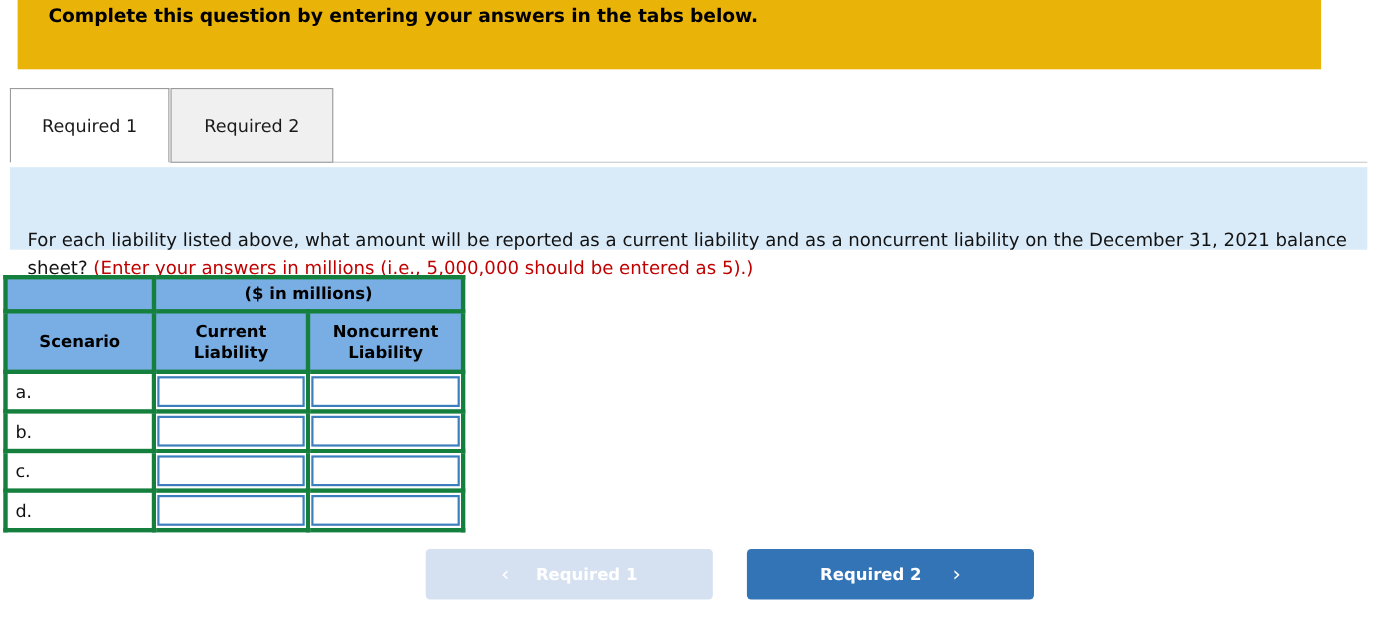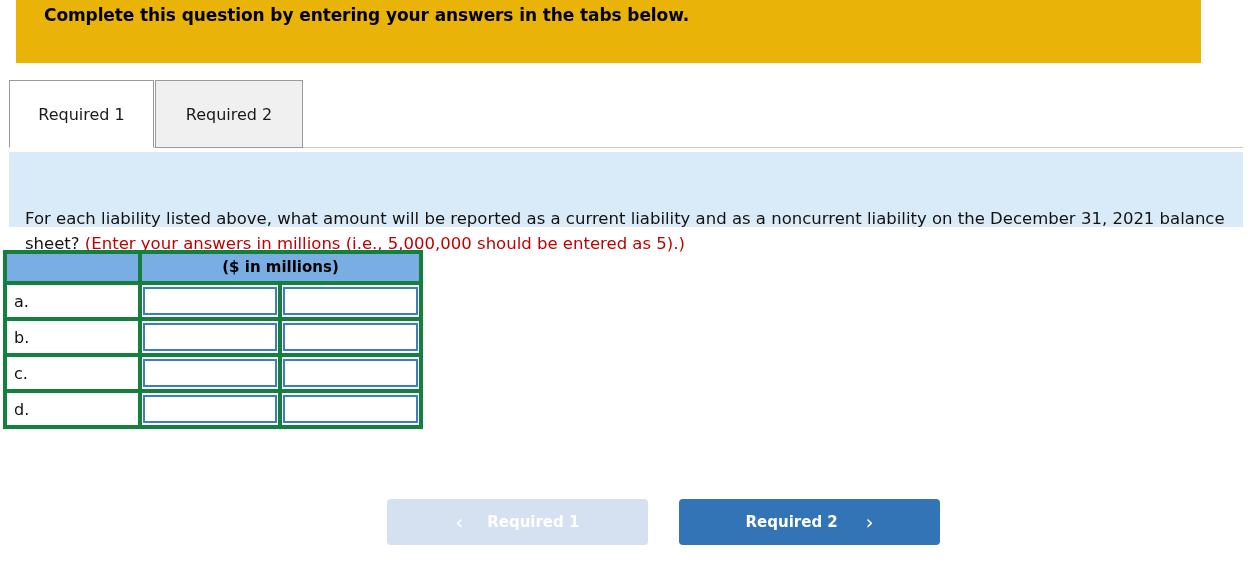--- a/index.html
+++ b/index.html
@@ -220,20 +220,31 @@
   <colgroup>
     <col class="col-sc">
     <col class="col-cl">
     <col class="col-nl">
   </colgroup>
   <tbody>
     <tr>
       <td class="hd hd-blank"></td>
       <td class="hd hd-units" colspan="2">($ in millions)</td>
     </tr>
+    <tr>
+      <td class="hd hd-sub">Scenario</td>
+      <td class="hd hd-sub">
+        <span>Current</span><br>
+        <span>Liability</span>
+      </td>
+      <td class="hd hd-sub">
+        <span>Noncurrent</span><br>
+        <span>Liability</span>
+      </td>
+    </tr>
 
     <tr>
       <td class="rowlabel">a.</td>
       <td class="cellwrap">
         <div class="inputbox"></div>
       </td>
       <td class="cellwrap">
         <div class="inputbox"></div>
       </td>
     </tr>

